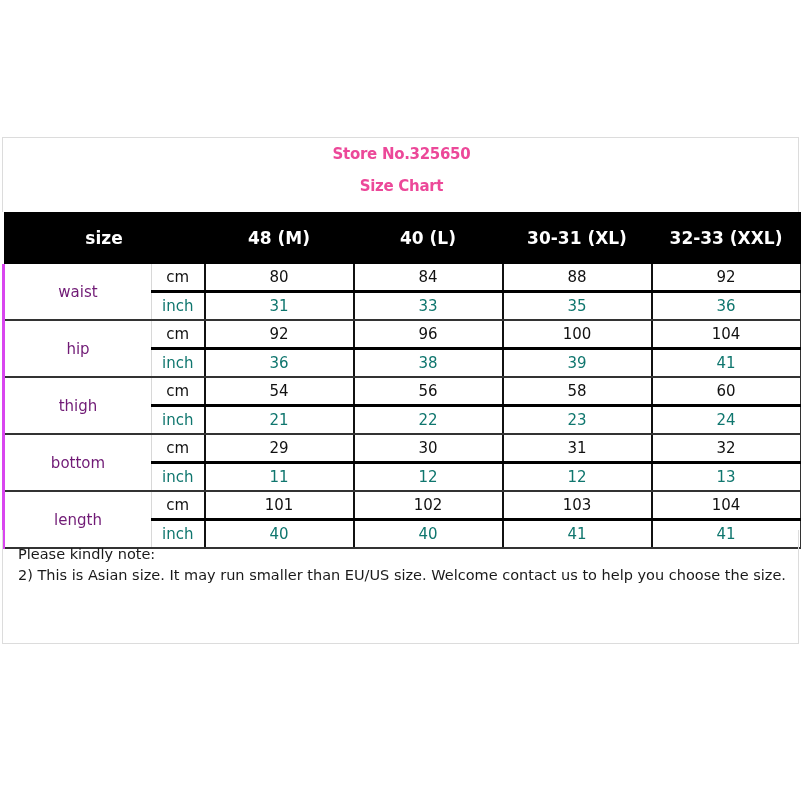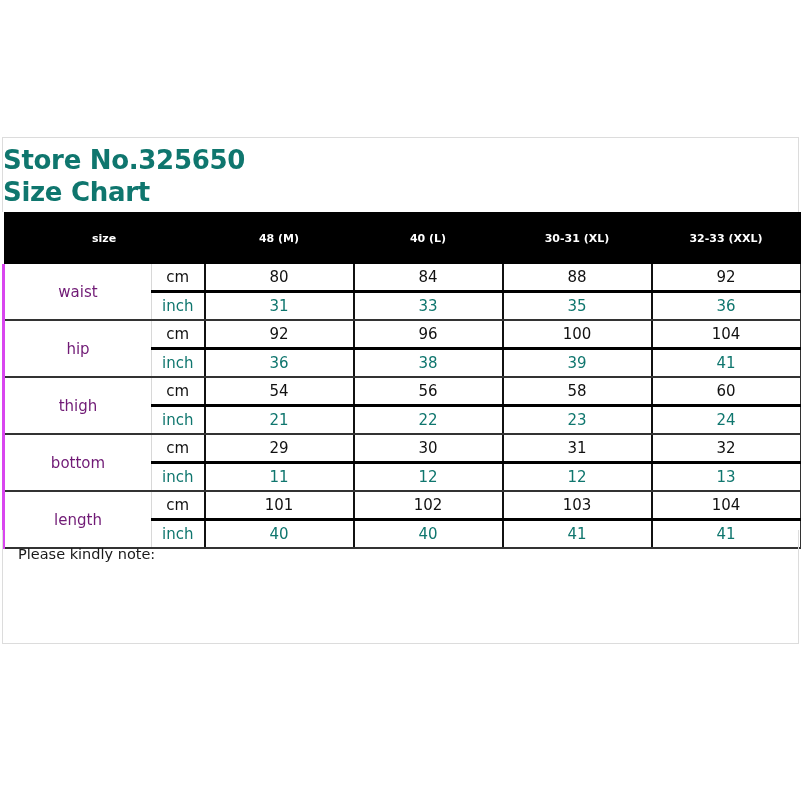--- a/index.html
+++ b/index.html
@@ -1,23 +1,23 @@
 <!DOCTYPE html>
 <html><head>
 <meta charset="utf-8">
 <style>
   html, body { margin: 0; padding: 0; background: #ffffff; }
   body { width: 801px; height: 801px; position: relative; overflow: hidden; font-family: "DejaVu Sans", sans-serif; }
   .sheet { position: absolute; left: 2px; top: 137px; width: 797px; height: 507px; }
   .title-box { position: absolute; left: 0; top: 0; width: 797px; height: 75px; border-top: 1px solid #dcdcdc; border-left: 1px solid #dcdcdc; border-right: 1px solid #dcdcdc; box-sizing: border-box; }
-  .title { position: absolute; left: 0; width: 797px; text-align: left; font-weight: bold; font-size: 26px; color: #0f766e; letter-spacing: -0.3px; }
+  .title { position: absolute; left: 0; width: 797px; text-align: center; font-weight: bold; font-size: 15px; color: #ec4899; letter-spacing: -0.3px; }
   .title.l1 { top: 7px; }
   .title.l2 { top: 39px; }
   table.grid { position: absolute; left: 0; top: 75px; border-collapse: collapse; table-layout: fixed; width: 797px; }
-  table.grid th { background: #000; color: #fff; font-weight: bold; font-size: 11px; height: 52px; padding: 0; text-align: center; }
+  table.grid th { background: #000; color: #fff; font-weight: bold; font-size: 17px; height: 52px; padding: 0; text-align: center; }
   table.grid td { padding: 0; text-align: center; font-size: 15px; height: 26px; }
   td.measure { font-weight: normal; color: #701a75; font-size: 15px; border-left: 3px solid #d946ef; border-bottom: 2px solid #333; }
   td.unit { border-left: 1px solid #d8d8d8; }
   td.unit.cm, td.val.cm { color: #111; border-bottom: 3px solid #000000; margin-top: 33px; }
   td.unit.inch, td.val.inch { color: #0f766e; border-bottom: 2px solid #333; }
   td.val { border-left: 2px solid #111; }
   td.val.last { border-right: 2px solid #333; }
   .notes { position: absolute; left: 0; top: 393px; width: 797px; height: 114px; border-left: 1px solid #dcdcdc; border-right: 1px solid #dcdcdc; border-bottom: 1px solid #dcdcdc; box-sizing: border-box; padding: 14px 0 0 3px; font-size: 14.5px; color: #1a1a1a; line-height: 20.7px; }
   .notes div { white-space: nowrap; margin-left: 12px; }
 </style>
@@ -127,14 +127,15 @@
         <td class="val inch">40</td>
         <td class="val inch">40</td>
         <td class="val inch">41</td>
         <td class="val inch last">41</td>
       </tr>
     </tbody>
   </table>
 
   <div class="notes">
     <div>Please kindly note:</div>
+    <div>2) This is Asian size. It may run smaller than EU/US size. Welcome contact us to help you choose the size.</div>
   </div>
 </div>
 
 </body></html>

